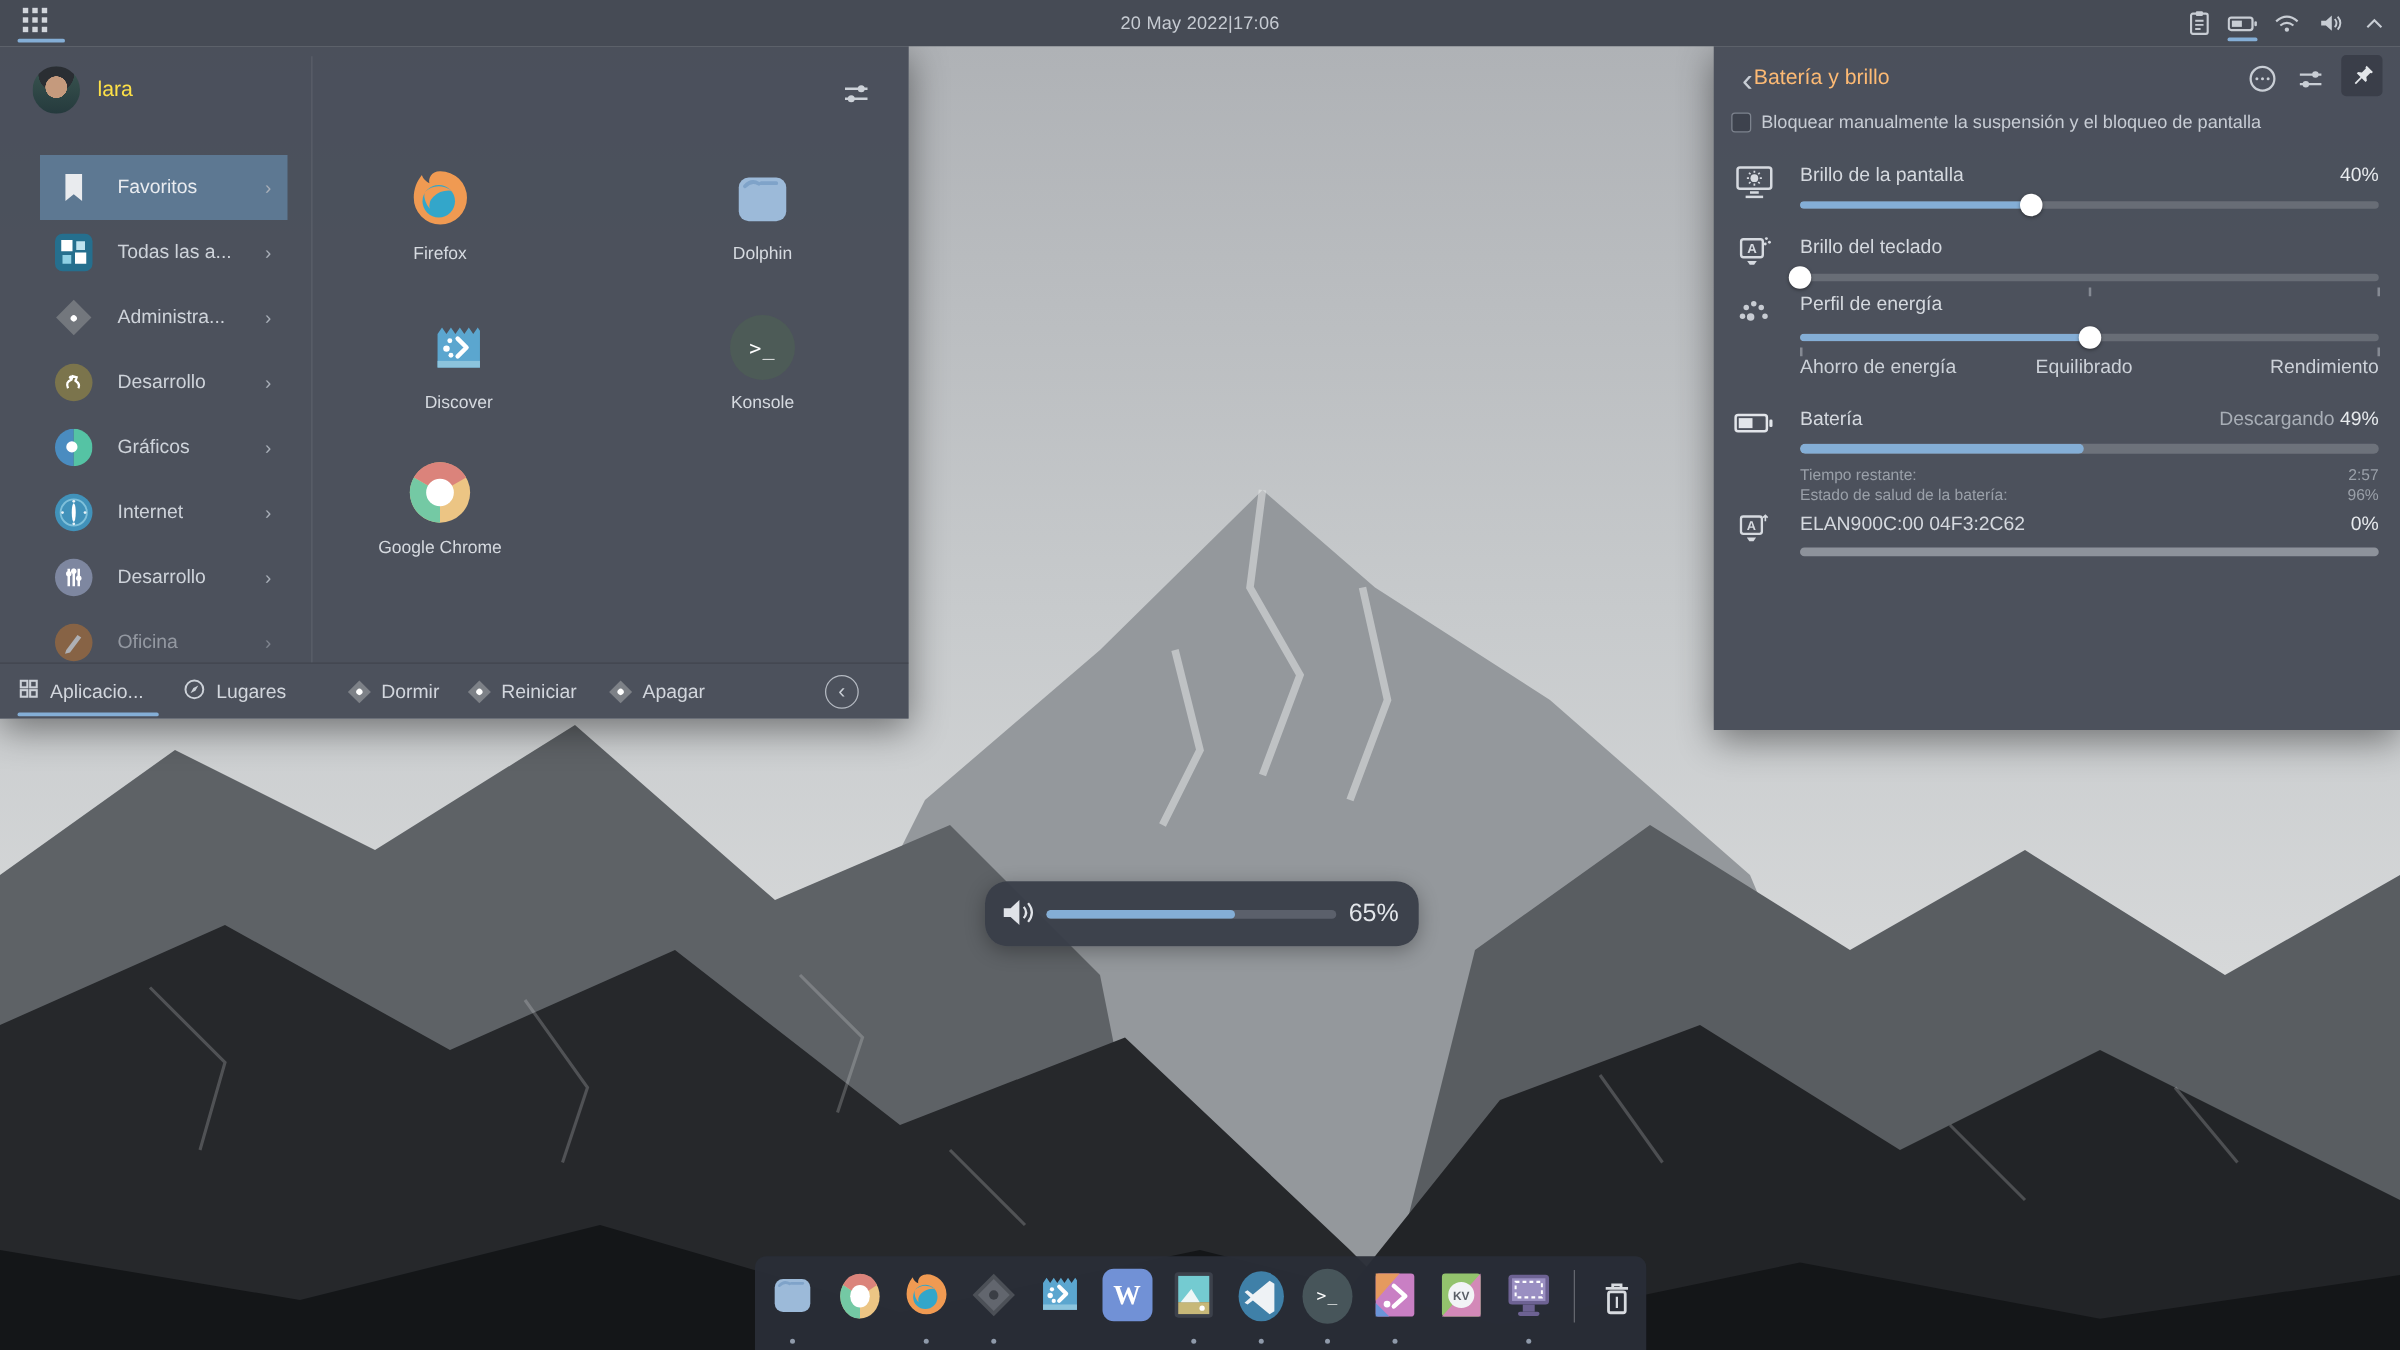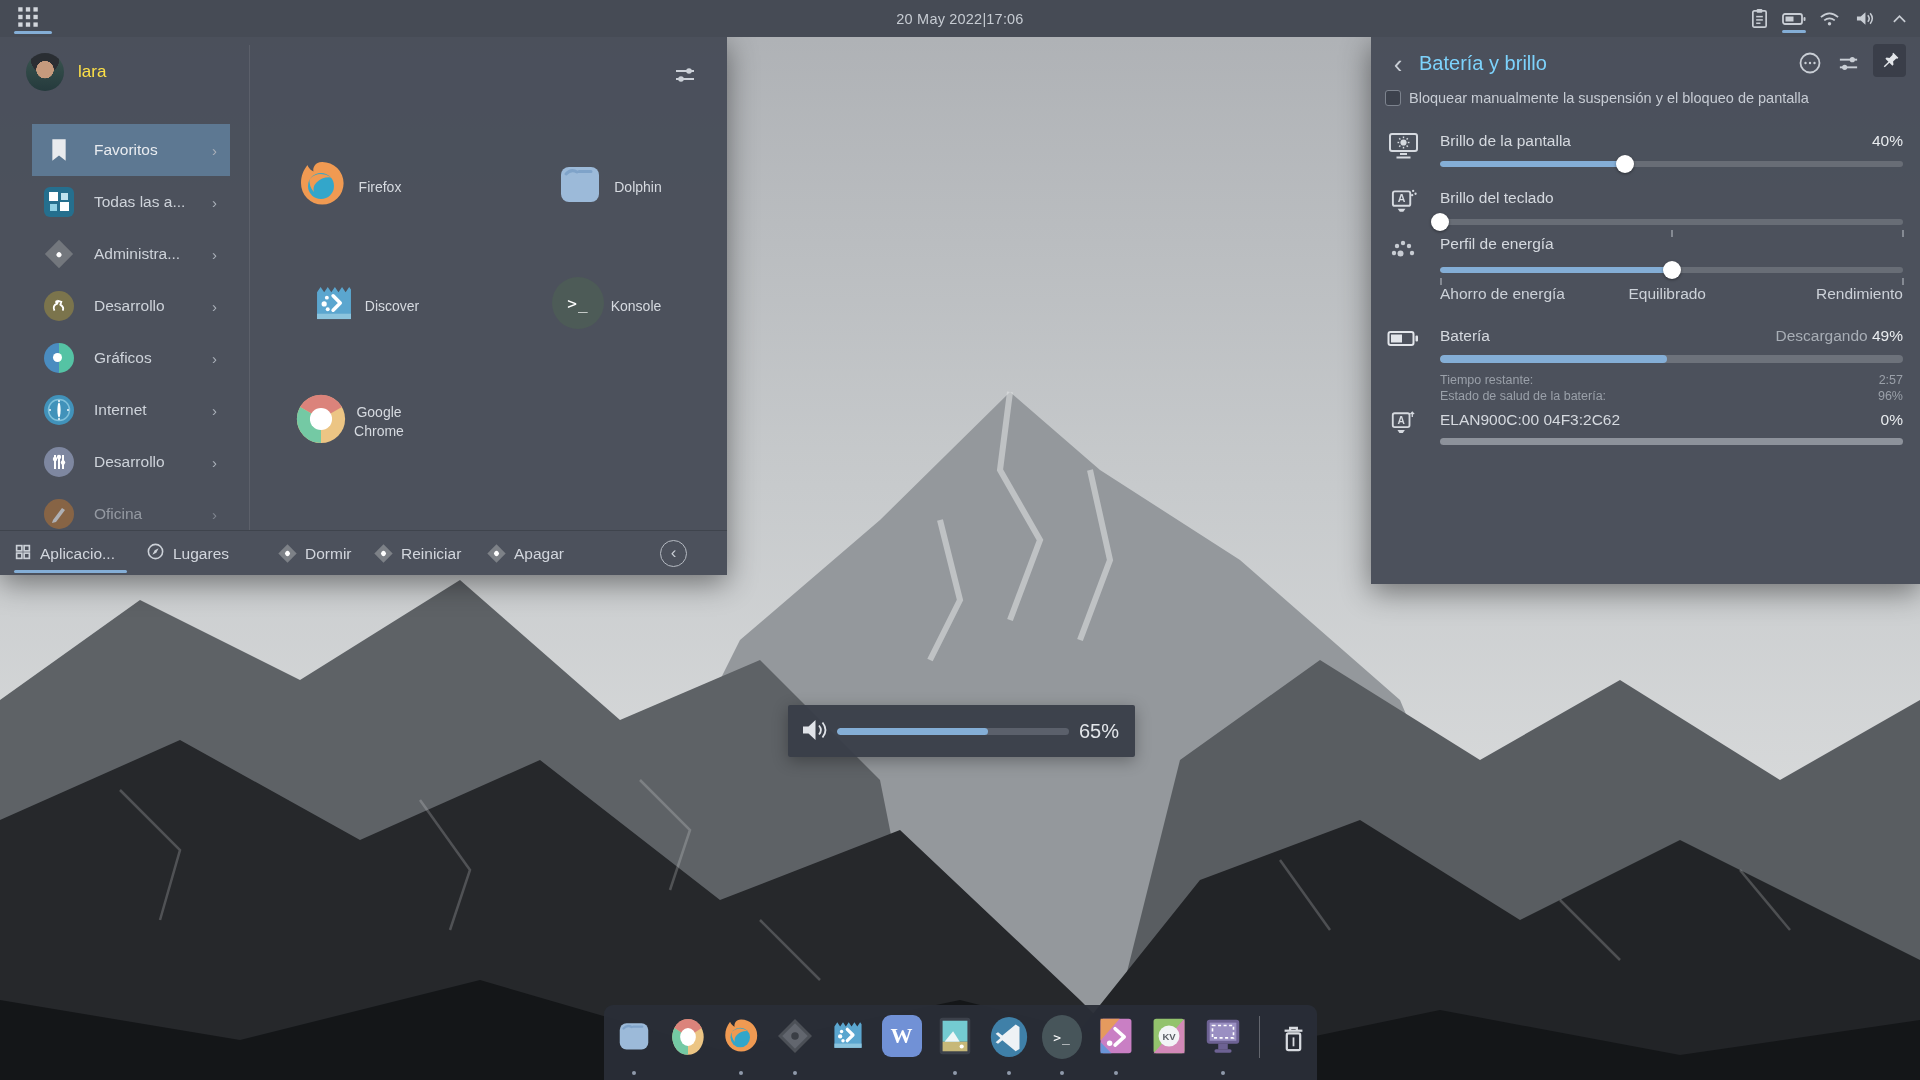--- a/index.html
+++ b/index.html
@@ -35,59 +35,59 @@
 .sb-row{position:absolute;left:0;width:249px;height:52px;display:flex;align-items:center;cursor:default}
 .sb-row .hl{position:absolute;left:32px;top:0;width:198px;height:52px;background:#5d7892;z-index:0}
 .sb-ic{position:relative;z-index:1;margin-left:44px;width:30px;height:30px;display:flex;align-items:center;justify-content:center}
 .sb-lbl{position:relative;z-index:1;margin-left:20px;font-size:15.5px;color:#ced3da;white-space:nowrap}
 .sb-row.sel .sb-lbl{color:#e9ecf0}
 .sb-chev{position:absolute;right:32px;font-size:15px;color:#aab0b9;z-index:1}
 .sb-dim{opacity:.55}
 .circ{border-radius:50%;display:flex;align-items:center;justify-content:center;overflow:hidden;position:relative}
 
 .lch-grid{position:absolute;left:249px;top:0;width:478px;height:493px}
-.app-cell{position:absolute;width:116px;height:116px;display:flex;flex-direction:row;align-items:center;padding-top:10px}
+.app-cell{position:absolute;width:116px;height:116px;display:flex;flex-direction:column;align-items:center;padding-top:10px}
 .app-cell.sel{background:#5d7892}
 .app-ic{width:56px;height:56px;display:flex;align-items:center;justify-content:center}
 .app-lbl{margin-top:6px;font-size:14px;color:#d6dae0;text-align:center;line-height:1.35;width:110px}
 
 .lch-foot{position:absolute;left:0;bottom:0;width:727px;height:45px;border-top:1px solid rgba(0,0,0,.16)}
 .foot-item{position:absolute;top:0;height:45px;display:flex;align-items:center;gap:8px;font-size:15.5px;color:#d2d6dd}
 .foot-ul{position:absolute;left:14px;bottom:2px;width:113px;height:3px;background:#84aed6;border-radius:2px}
 .diam{position:relative;display:inline-block;background:#7d8187;transform:rotate(45deg)}
 .diam::after{content:"";position:absolute;inset:0;margin:auto;width:5px;height:5px;border-radius:50%;background:#fff}
 .pa-diam{width:13px;height:13px;margin:0 3px}
 .collapse-btn{position:absolute;left:660px;top:9px;width:27px;height:27px;border:1.5px solid #b5bac2;border-radius:50%;
   display:flex;align-items:center;justify-content:center;color:#c9ced5;font-size:17px;line-height:1;padding-bottom:2px}
 
 #bpanel{left:1371px;top:37px;width:549px;height:547px;color:#d5d9df}
 .bp-back{position:absolute;left:12px;top:12px;width:30px;height:30px;display:flex;align-items:center;justify-content:center;
   font-size:26px;color:#c9ced5}
-.bp-title{position:absolute;left:48px;top:15px;font-size:20px;color:#7dd3fc}
+.bp-title{position:absolute;left:32px;top:15px;font-size:17px;color:#fdba74}
 .bp-hbtn{position:absolute;top:13px;width:26px;height:26px;display:flex;align-items:center;justify-content:center}
 .bp-pin{position:absolute;left:502px;top:7px;width:33px;height:33px;background:#3a3e49;border-radius:4px;
   display:flex;align-items:center;justify-content:center}
 .bp-check{position:absolute;left:14px;top:53px;width:16px;height:16px;border:1.5px solid #7d838e;border-radius:3px;background:#3d424d}
 .bp-chklbl{position:absolute;left:38px;top:53px;font-size:14.5px;color:#c7ccd4}
 .bp-icon{position:absolute;left:14px;width:36px;display:flex;justify-content:center}
 .bp-rowlbl{position:absolute;left:69px;font-size:15.5px;color:#d5d9df}
 .bp-val{position:absolute;right:17px;font-size:15.5px;color:#e8ebee;text-align:right}
 .slider{position:absolute;left:69px;width:463px;height:18px}
 .sl-track{position:absolute;left:0;top:6px;width:100%;height:6px;border-radius:3px;background:#686d76;overflow:hidden}
 .sl-fill{height:100%;background:#84aed6;border-radius:3px}
 .sl-handle{position:absolute;top:9px;width:18px;height:18px;border-radius:50%;background:#fff;
   transform:translate(-50%,-50%);box-shadow:0 1px 3px rgba(0,0,0,.4)}
 .sl-tick{position:absolute;top:17px;width:2px;height:7px;background:#858a93;transform:translateX(-50%)}
 .pbar{position:absolute;left:69px;width:463px;height:8px;border-radius:4px;background:#6d727b;overflow:hidden}
 .pbar.light{background:#8d929b;height:7px}
 .pfill{height:100%;background:#84aed6;border-radius:4px}
 .bp-small{position:absolute;font-size:12.5px;color:#9aa0a9}
 .bp-opt{position:absolute;font-size:15.5px;color:#ccd1d8}
 
-#osd{position:absolute;left:788px;top:705px;width:347px;height:52px;background:rgba(56,61,72,.95);border-radius:2px;
+#osd{position:absolute;left:788px;top:705px;width:347px;height:52px;background:rgba(56,61,72,.95);border-radius:18px;
   z-index:30;box-shadow:0 4px 16px rgba(0,0,0,.3);display:flex;align-items:center}
 .osd-track{position:absolute;left:49px;top:23px;width:232px;height:7px;border-radius:3.5px;background:#5b606b;overflow:hidden}
 .osd-val{position:absolute;right:16px;font-size:20px;color:#e3e6ea}
 
 #dock{position:absolute;left:604px;top:1005px;width:713px;height:75px;background:rgba(41,45,55,.95);
   border-radius:9px 9px 0 0;z-index:20;display:flex;align-items:flex-start;padding:10px 0 0 9px}
 .dk-item{position:relative;width:42px;height:62px;margin-right:11.5px;display:flex;justify-content:center}
 .dk-dot{position:absolute;bottom:2px;left:50%;transform:translateX(-50%);width:4px;height:4px;border-radius:50%;background:#8f9aaa}
 .dk-sep{width:1px;height:42px;background:rgba(255,255,255,.28);margin:1px 12px 0 4px}
 .dk-trash{width:42px;height:46px;display:flex;align-items:center;justify-content:center}

